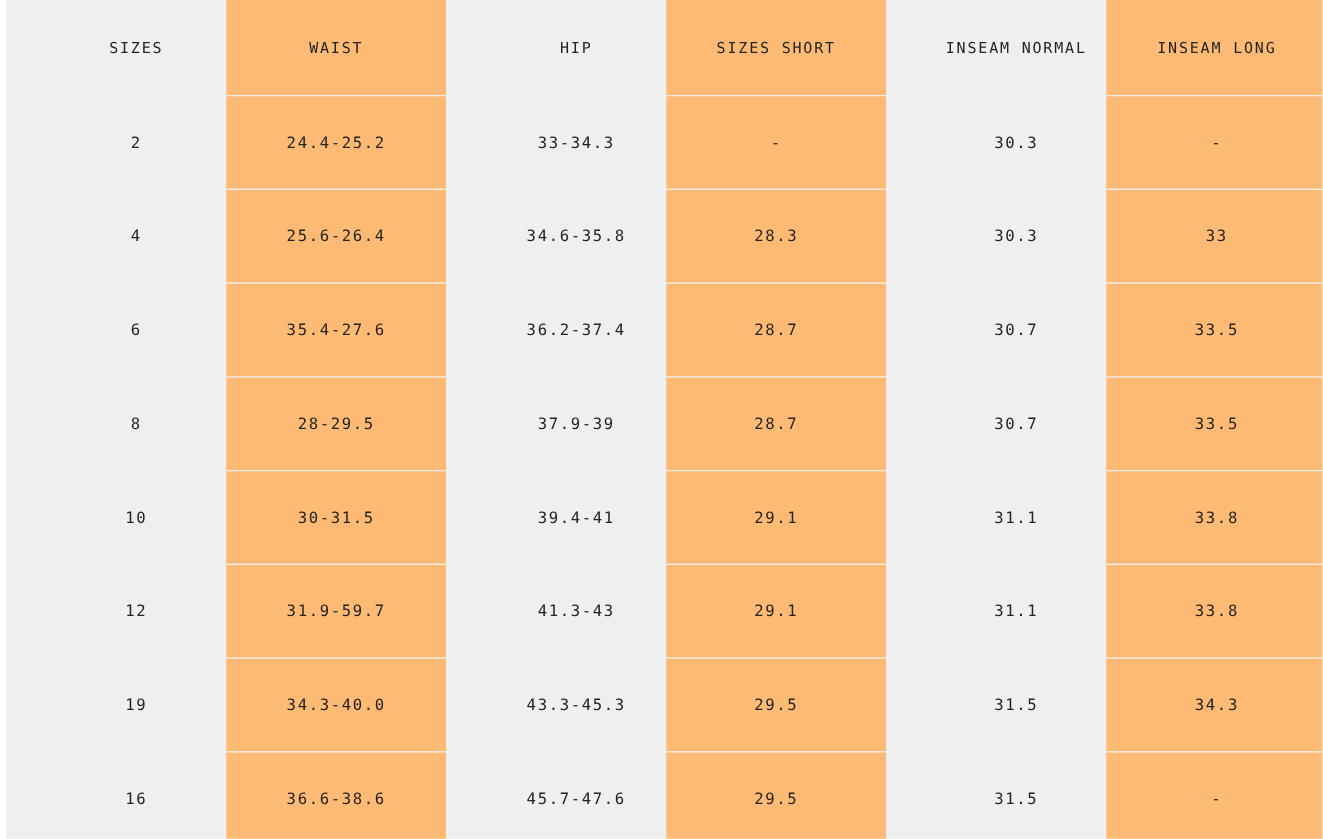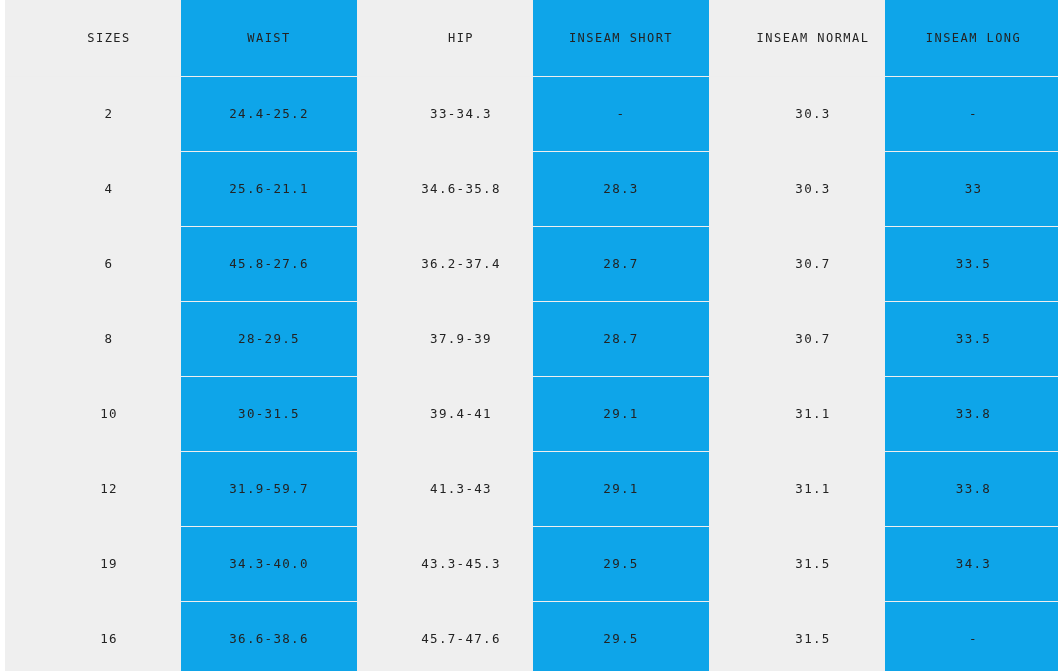--- a/index.html
+++ b/index.html
@@ -37,21 +37,21 @@
   table.size-table col.col-last {
     width: 177px;
   }
 
   
   .cell-shade-grey {
     background: #efefef;
     padding-left: 36px;
   }
   .cell-shade-white {
-    background: #0ea5e9;
+    background: #fdba74;
   }
 
   thead th {
     height: 76px;
     padding: 0 4px;
     box-sizing: border-box;
     font-family: "DejaVu Sans Mono", "Liberation Mono", monospace;
     font-size: 12px;
     font-weight: 400;
     color: #232323;
@@ -92,45 +92,45 @@
       <col>
       <col>
       <col>
       <col class="col-last">
     </colgroup>
     <thead>
       <tr>
           <th class="cell-shade-grey">SIZES</th>
           <th class="cell-shade-white">WAIST</th>
           <th class="cell-shade-grey">HIP</th>
-          <th class="cell-shade-white">INSEAM SHORT</th>
+          <th class="cell-shade-white">SIZES SHORT</th>
           <th class="cell-shade-grey">INSEAM NORMAL</th>
           <th class="cell-shade-white">INSEAM LONG</th>
         </tr>
     </thead>
     <tbody>
         <tr>
           <td class="cell-shade-grey">2</td>
           <td class="cell-shade-white">24.4-25.2</td>
           <td class="cell-shade-grey">33-34.3</td>
           <td class="cell-shade-white">-</td>
           <td class="cell-shade-grey">30.3</td>
           <td class="cell-shade-white">-</td>
         </tr>
         <tr>
           <td class="cell-shade-grey">4</td>
-          <td class="cell-shade-white">25.6-21.1</td>
+          <td class="cell-shade-white">25.6-26.4</td>
           <td class="cell-shade-grey">34.6-35.8</td>
           <td class="cell-shade-white">28.3</td>
           <td class="cell-shade-grey">30.3</td>
           <td class="cell-shade-white">33</td>
         </tr>
         <tr>
           <td class="cell-shade-grey">6</td>
-          <td class="cell-shade-white">45.8-27.6</td>
+          <td class="cell-shade-white">35.4-27.6</td>
           <td class="cell-shade-grey">36.2-37.4</td>
           <td class="cell-shade-white">28.7</td>
           <td class="cell-shade-grey">30.7</td>
           <td class="cell-shade-white">33.5</td>
         </tr>
         <tr>
           <td class="cell-shade-grey">8</td>
           <td class="cell-shade-white">28-29.5</td>
           <td class="cell-shade-grey">37.9-39</td>
           <td class="cell-shade-white">28.7</td>

